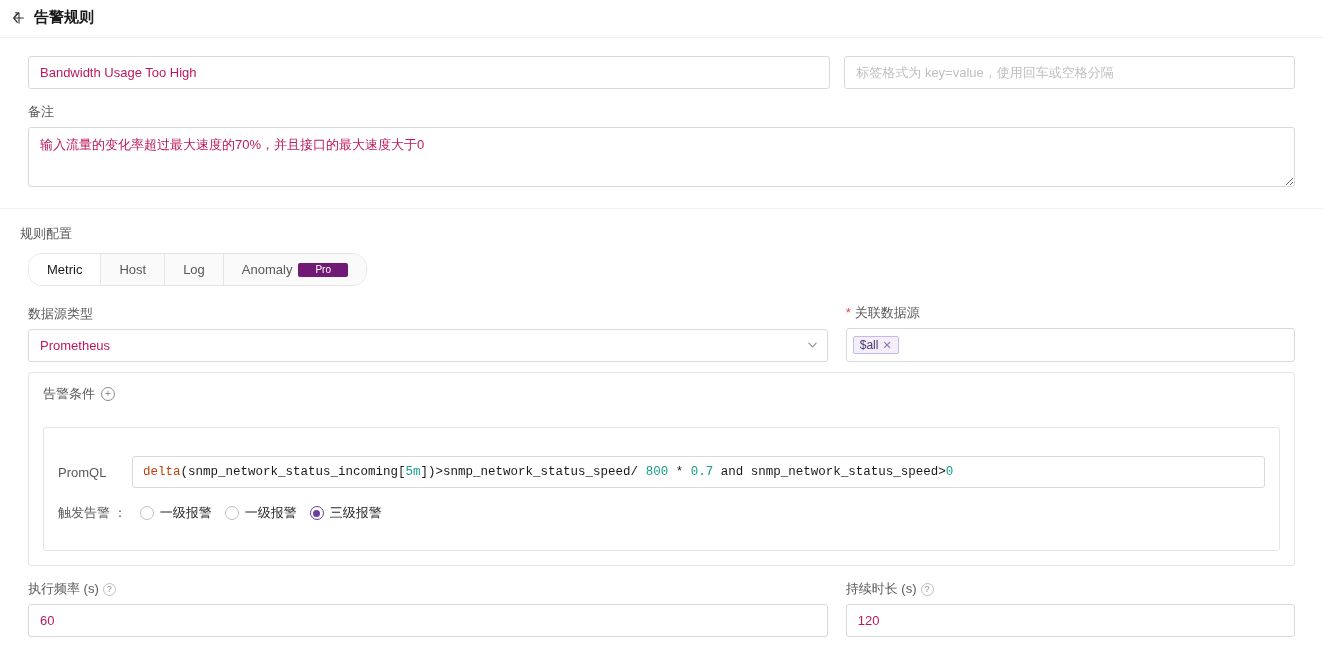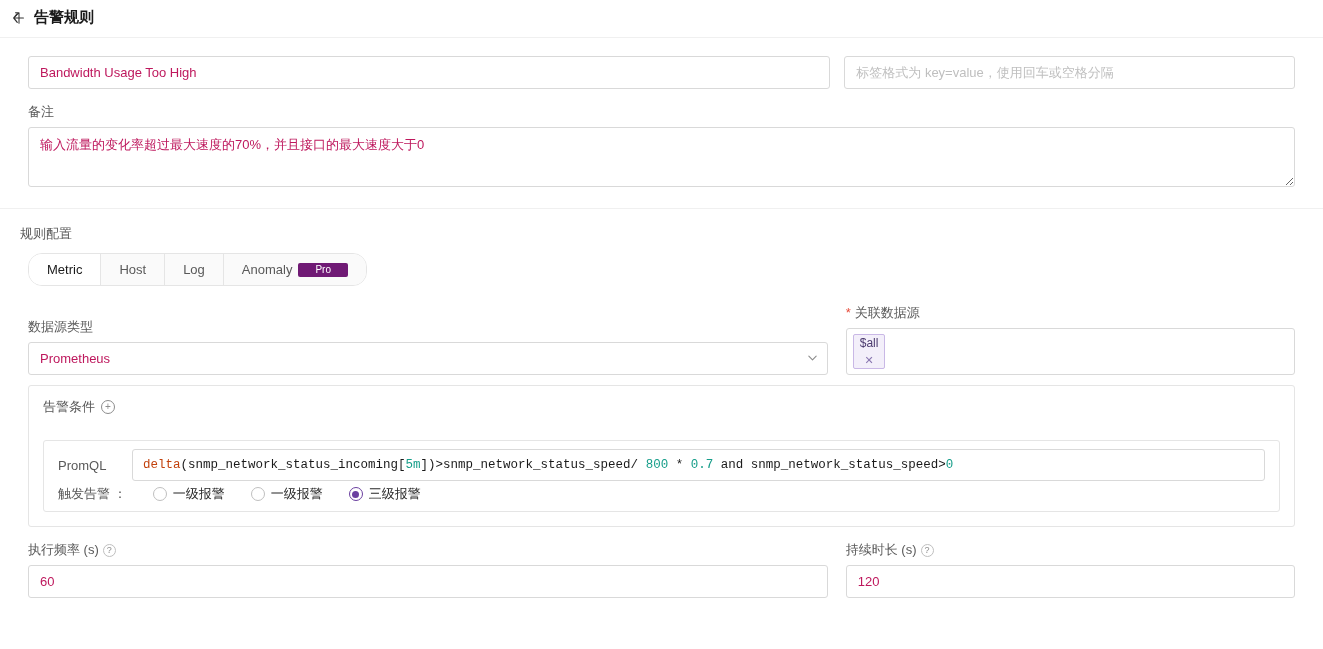--- a/index.html
+++ b/index.html
@@ -84,58 +84,57 @@
   .tag-chip {
     display: inline-flex;
     align-items: center;
     gap: 4px;
     border: 1px solid #c9b8e6;
     background: #f3effa;
     color: #4b3a6e;
     padding: 1px 6px;
     border-radius: 2px;
     font-size: 12px;
-    flex-direction: column;
   }
   .tag-chip .x { font-size: 11px; color: #8976b0; cursor: pointer; }
   .cond-card {
     border: 1px solid #e5e5e5;
     border-radius: 3px;
     margin-top: 10px;
     padding: 12px 14px 14px 14px;
     background: #fff;
   }
   .cond-head { display:flex; align-items:center; gap:6px; color:#595959; font-size:13px; margin-bottom:24px; }
   .plus-circle {
     width:14px; height:14px; border:1px solid #8c8c8c; border-radius:50%;
     display:inline-flex; align-items:center; justify-content:center; font-size:10px; line-height:1; color:#8c8c8c;
   }
   .inner-card {
     border: 1px solid #e5e5e5;
     border-radius: 3px;
-    padding: 8px 14px;
+    padding: 28px 14px;
     background: #fff;
   }
   .promql-row { display:flex; align-items:center; gap:14px; }
   .promql-label { color:#595959; min-width:60px; }
   .code-input {
     flex: 1;
     border: 1px solid #d9d9d9;
     border-radius: 3px;
     padding: 8px 10px;
     font-family: "SFMono-Regular", Consolas, "Liberation Mono", Menlo, monospace;
     font-size: 12.5px;
     background:#fff;
     white-space: nowrap;
     overflow-x: auto;
   }
   .tok-fn { color: #c2410c; }
   .tok-dur { color: #179e8a; }
   .tok-num { color: #179e8a; }
-  .trigger-row { display:flex; align-items:center; gap:26px; margin-top:4px; color:#595959; }
+  .trigger-row { display:flex; align-items:center; gap:13px; margin-top:16px; color:#595959; }
   .radio {
     display:inline-flex; align-items:center; gap:6px; cursor:pointer; color:#262626;
   }
   .radio-circle {
     width:14px; height:14px; border:1.2px solid #bfbfbf; border-radius:50%;
     display:inline-flex; align-items:center; justify-content:center;
   }
   .radio.checked .radio-circle { border-color:#6b3fa0; }
   .radio.checked .radio-circle::after {
     content:""; width:7px; height:7px; background:#6b3fa0; border-radius:50%;

